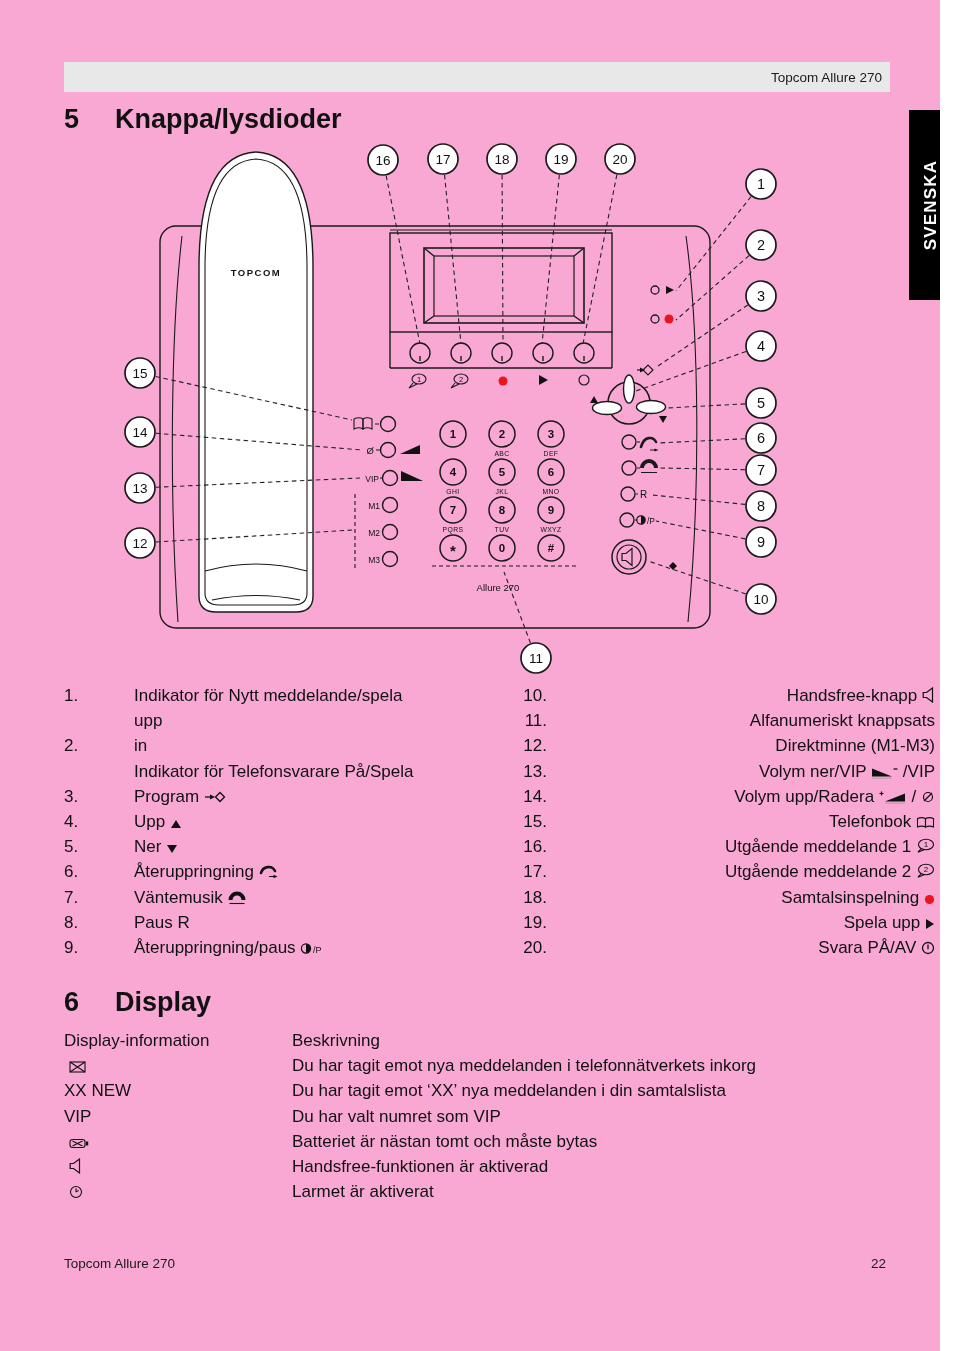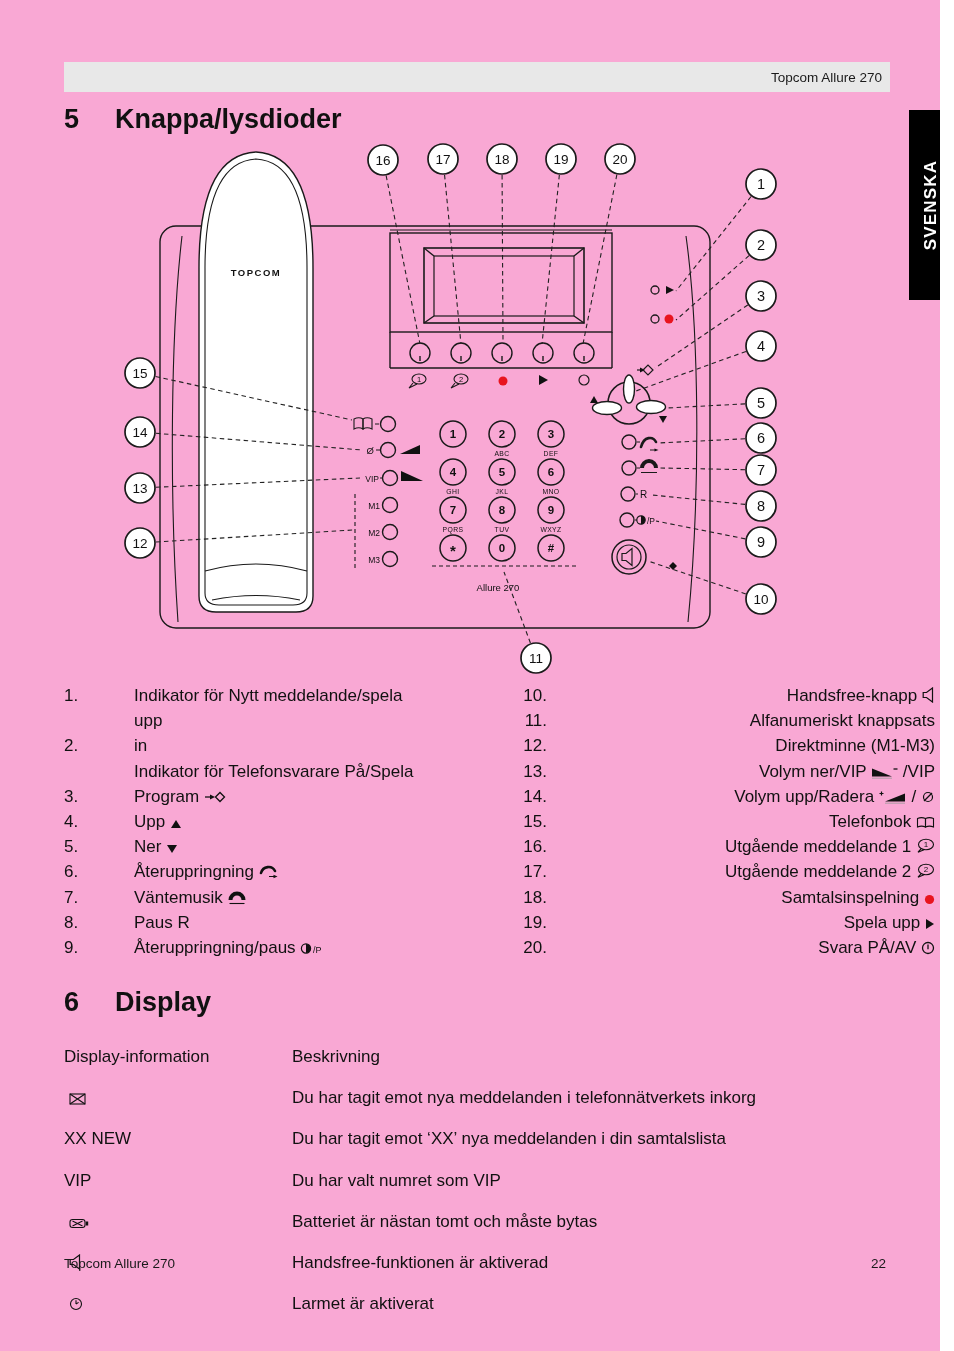--- a/index.html
+++ b/index.html
@@ -18,21 +18,21 @@
   .legend{position:absolute;font-size:17px;line-height:25.2px;}
   .legend-left{left:64px;top:683px;width:420px;}
   .legend-right{left:495px;top:683px;width:440px;text-align:right;}
   .li{display:flex;}
   .li .num{flex:0 0 54px;}
   .legend-right .li .num{flex:0 0 52px;}
   .li .txt{flex:1;}
   .tl{white-space:nowrap;margin-left:16px;}
   .ic{display:inline-block;vertical-align:-2px;line-height:0;}
   .dtable{position:absolute;left:64px;top:1028px;width:826px;font-size:17px;line-height:25.2px;}
-  .drow{display:flex;margin-top:16px;}
+  .drow{display:flex;}
   .dcell1{flex:0 0 228px;white-space:nowrap;}
   .dcell1.icon-cell{padding-left:5px;box-sizing:border-box;}
   .dcell2{flex:1;white-space:nowrap;}
   .footer{position:absolute;left:64px;top:1256px;width:822px;display:flex;
         justify-content:space-between;font-size:13.5px;color:#1a1a1a;}
 </style>
 </head>
 <body>
 
 <div class="page">

